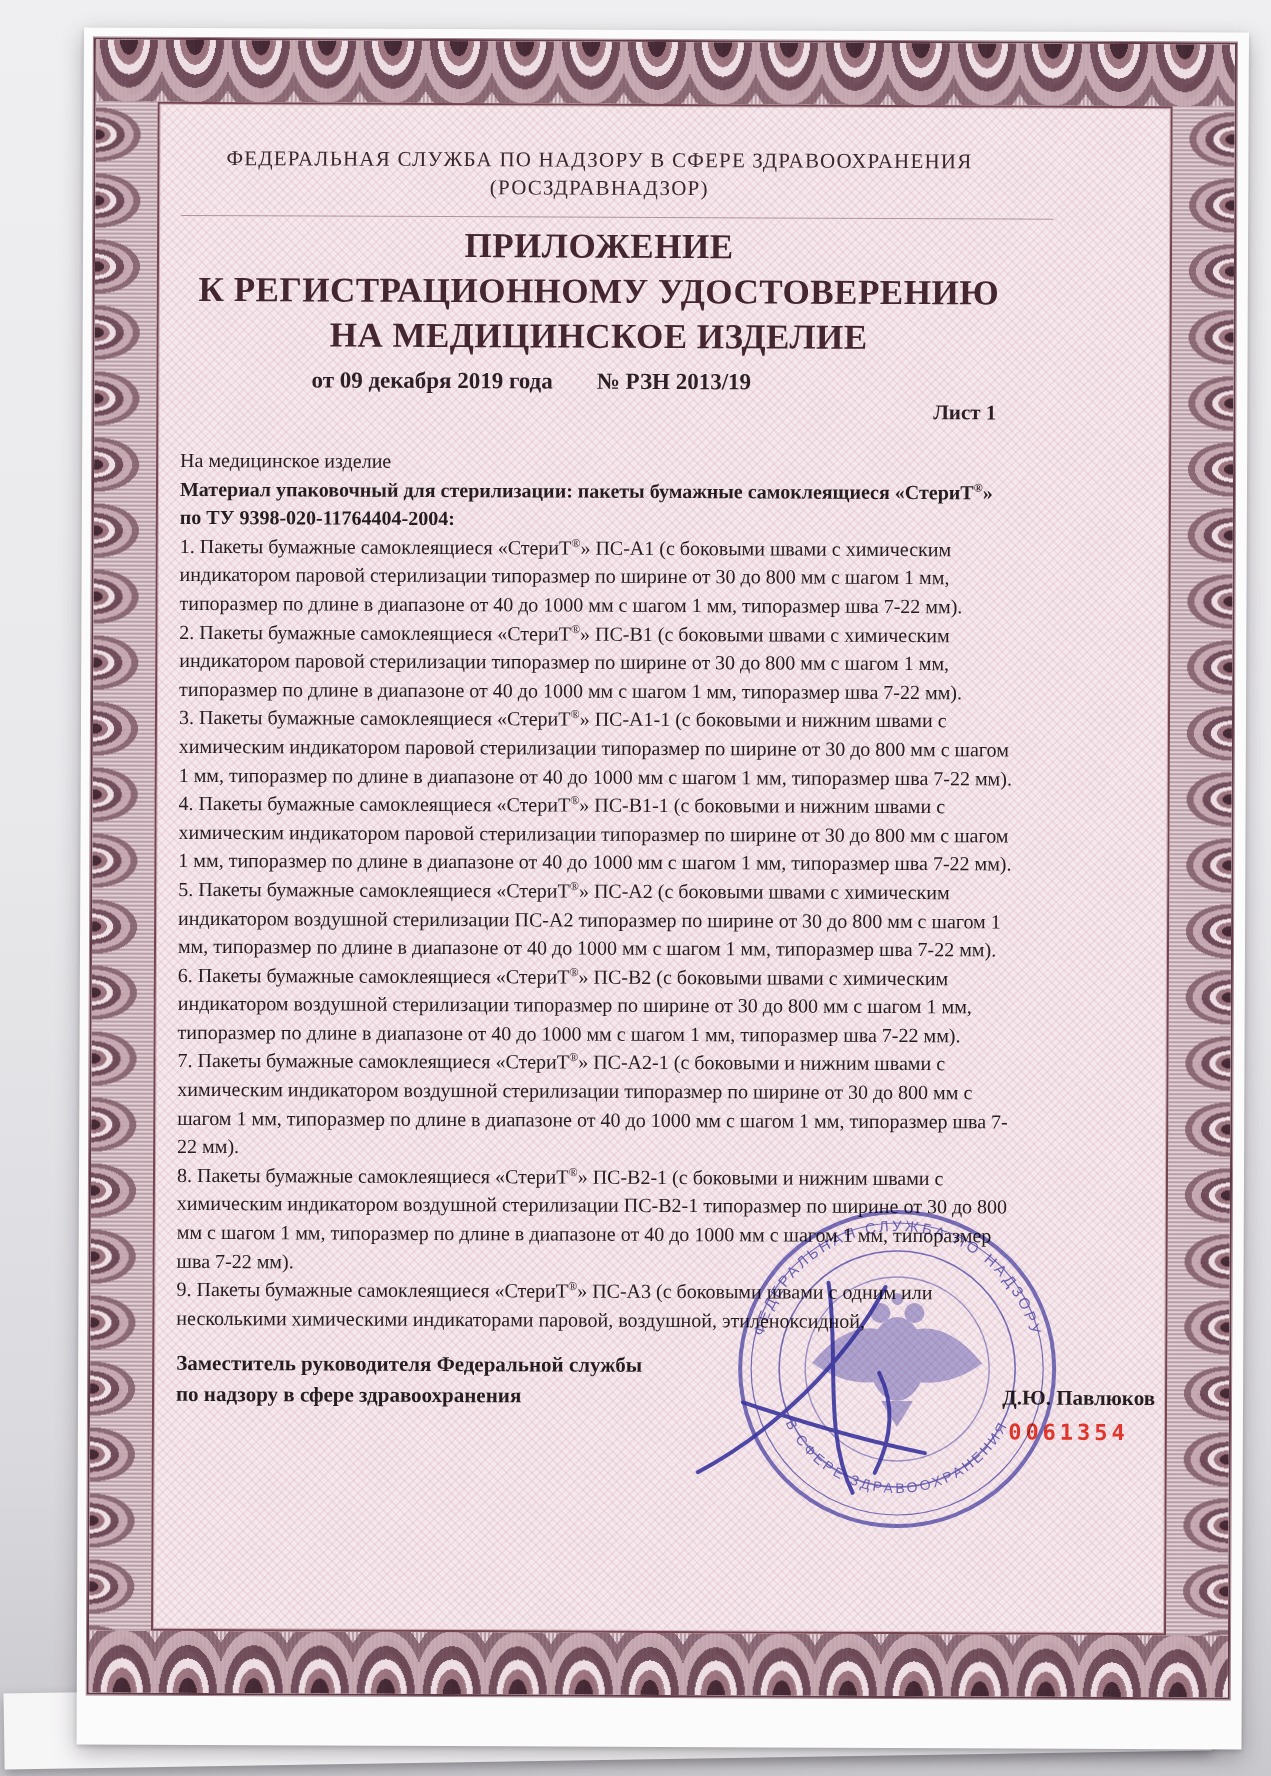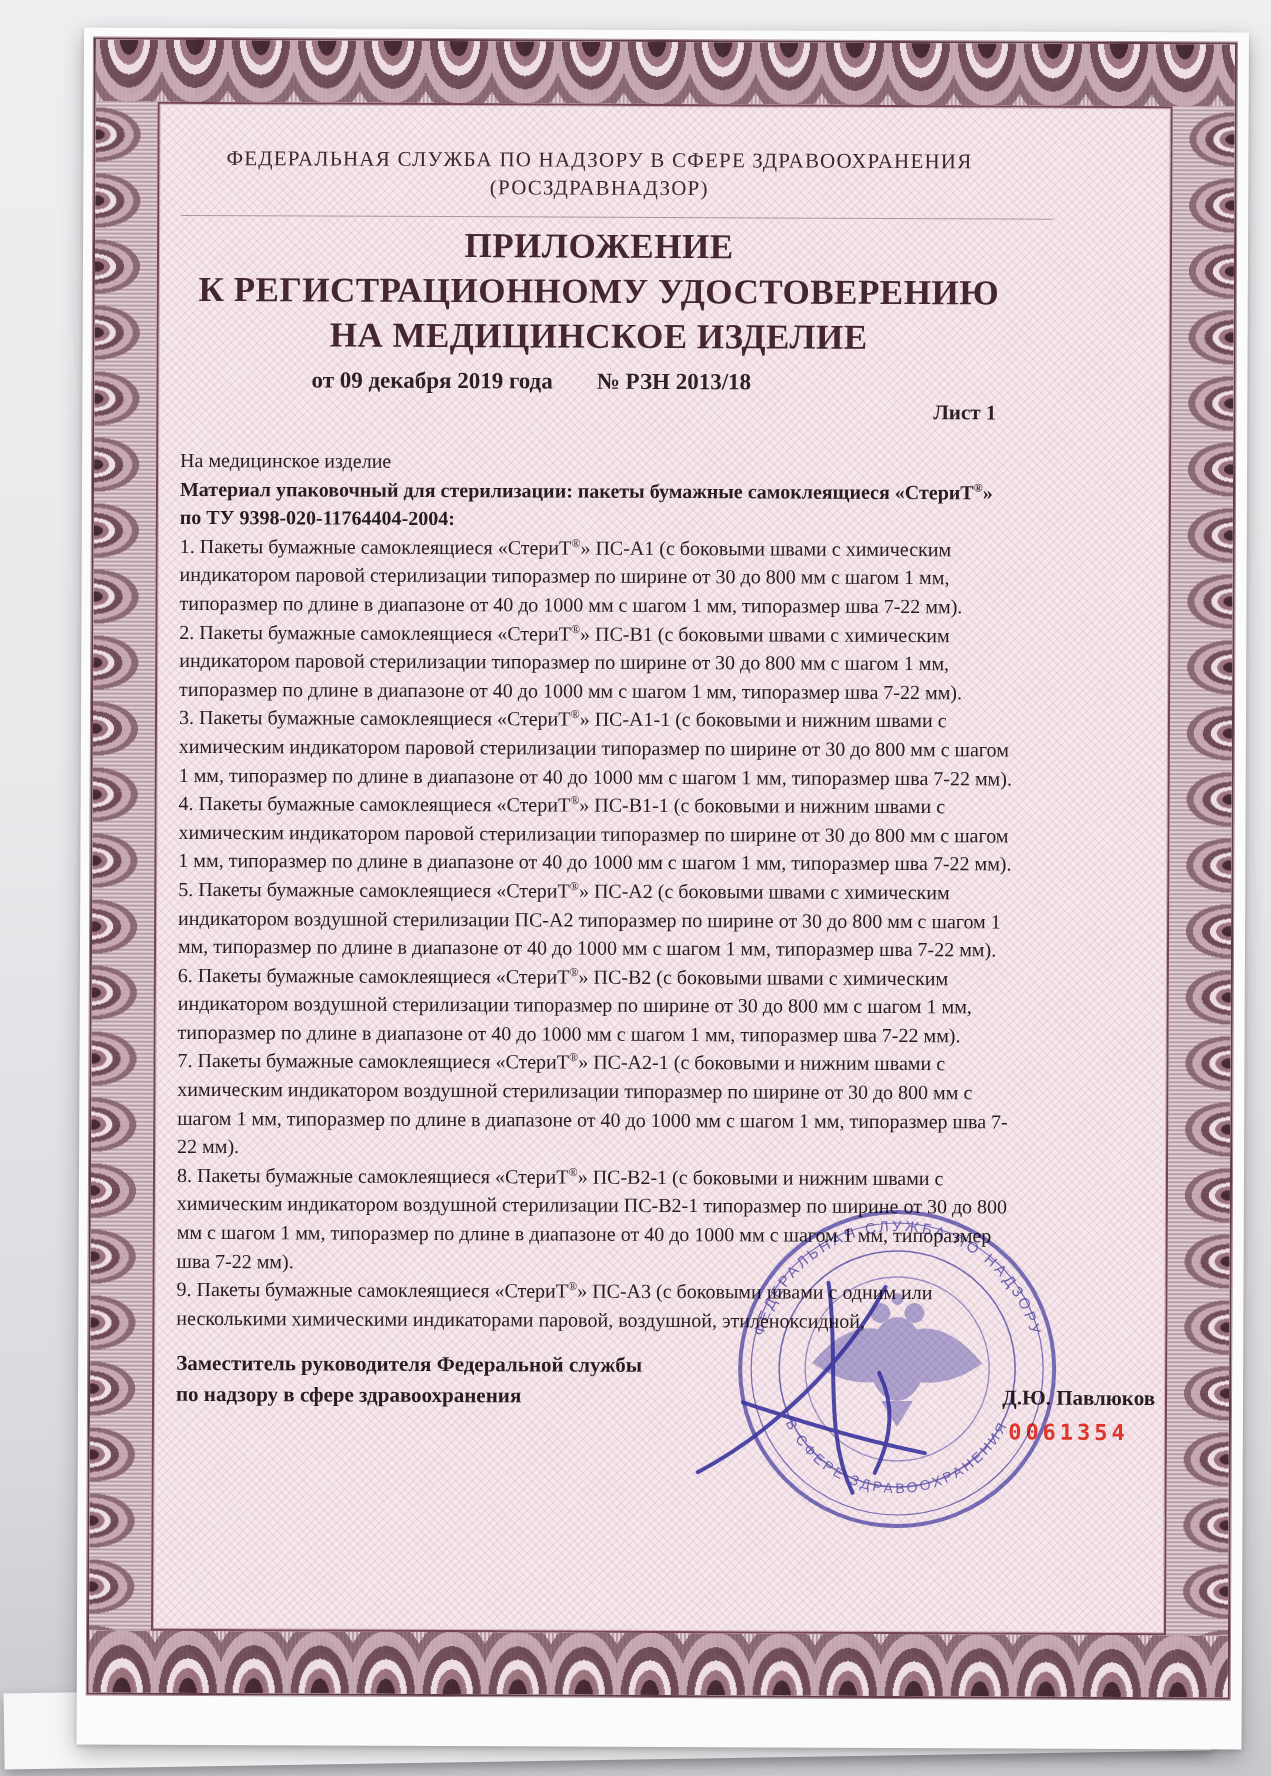--- a/index.html
+++ b/index.html
@@ -97,21 +97,21 @@
         <div class="content">
           <div class="col">
             <div class="agency">ФЕДЕРАЛЬНАЯ СЛУЖБА ПО НАДЗОРУ В СФЕРЕ ЗДРАВООХРАНЕНИЯ</div>
             <div class="agency">(РОСЗДРАВНАДЗОР)</div>
             <hr class="rule">
             <div class="doc-title">ПРИЛОЖЕНИЕ</div>
             <div class="doc-title">К РЕГИСТРАЦИОННОМУ УДОСТОВЕРЕНИЮ</div>
             <div class="doc-title">НА МЕДИЦИНСКОЕ ИЗДЕЛИЕ</div>
             <div class="date-row">
               <span>от  09 декабря 2019 года</span>
-              <span>№  РЗН 2013/18</span>
+              <span>№  РЗН 2013/19</span>
             </div>
             <div class="sheet-no">Лист 1</div>
 
             <div class="body">
               <p>На медицинское изделие</p>
               <p class="b">Материал упаковочный для стерилизации: пакеты бумажные самоклеящиеся «СтериТ<sup class="reg">®</sup>» по ТУ 9398-020-11764404-2004:</p>
               <p>1. Пакеты бумажные самоклеящиеся «СтериТ<sup class="reg">®</sup>» ПС-А1 (с боковыми швами с химическим индикатором паровой стерилизации типоразмер по ширине от 30 до 800 мм с шагом 1 мм, типоразмер по длине в диапазоне от 40 до 1000 мм с шагом 1 мм, типоразмер шва 7-22 мм).</p>
               <p>2. Пакеты бумажные самоклеящиеся «СтериТ<sup class="reg">®</sup>» ПС-В1 (с боковыми швами с химическим индикатором паровой стерилизации типоразмер по ширине от 30 до 800 мм с шагом 1 мм, типоразмер по длине в диапазоне от 40 до 1000 мм с шагом 1 мм, типоразмер шва 7-22 мм).</p>
               <p>3. Пакеты бумажные самоклеящиеся «СтериТ<sup class="reg">®</sup>» ПС-А1-1 (с боковыми и нижним швами с химическим индикатором паровой стерилизации типоразмер по ширине от 30 до 800 мм с шагом 1 мм, типоразмер по длине в диапазоне от 40 до 1000 мм с шагом 1 мм, типоразмер шва 7-22 мм).</p>
               <p>4. Пакеты бумажные самоклеящиеся «СтериТ<sup class="reg">®</sup>» ПС-В1-1 (с боковыми и нижним швами с химическим индикатором паровой стерилизации типоразмер по ширине от 30 до 800 мм с шагом 1 мм, типоразмер по длине в диапазоне от 40 до 1000 мм с шагом 1 мм, типоразмер шва 7-22 мм).</p>

